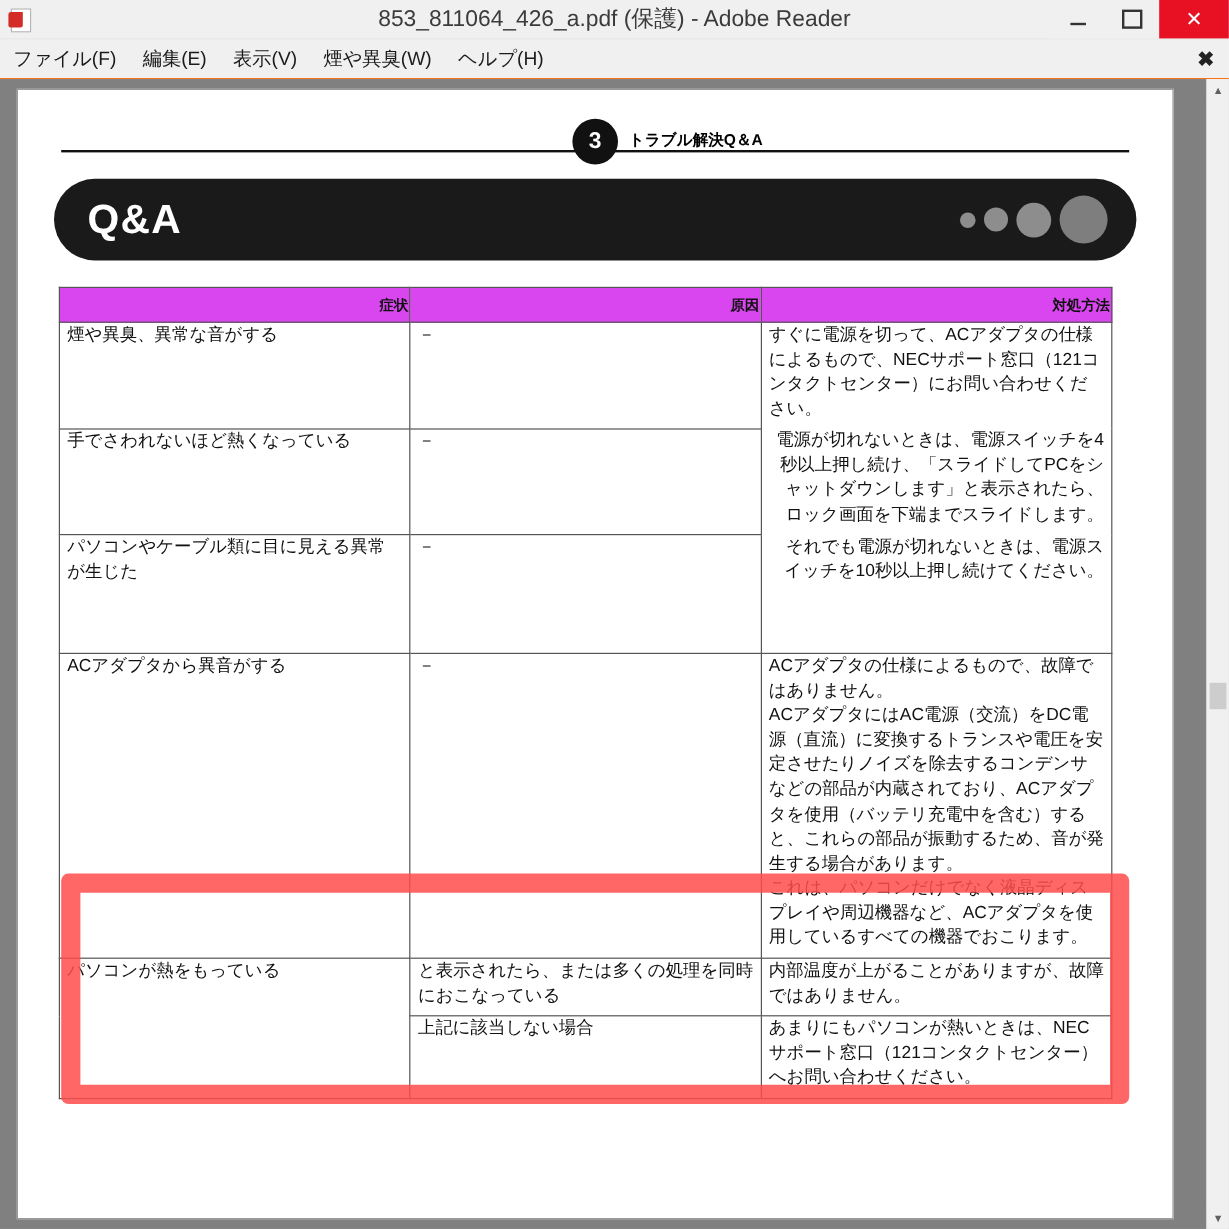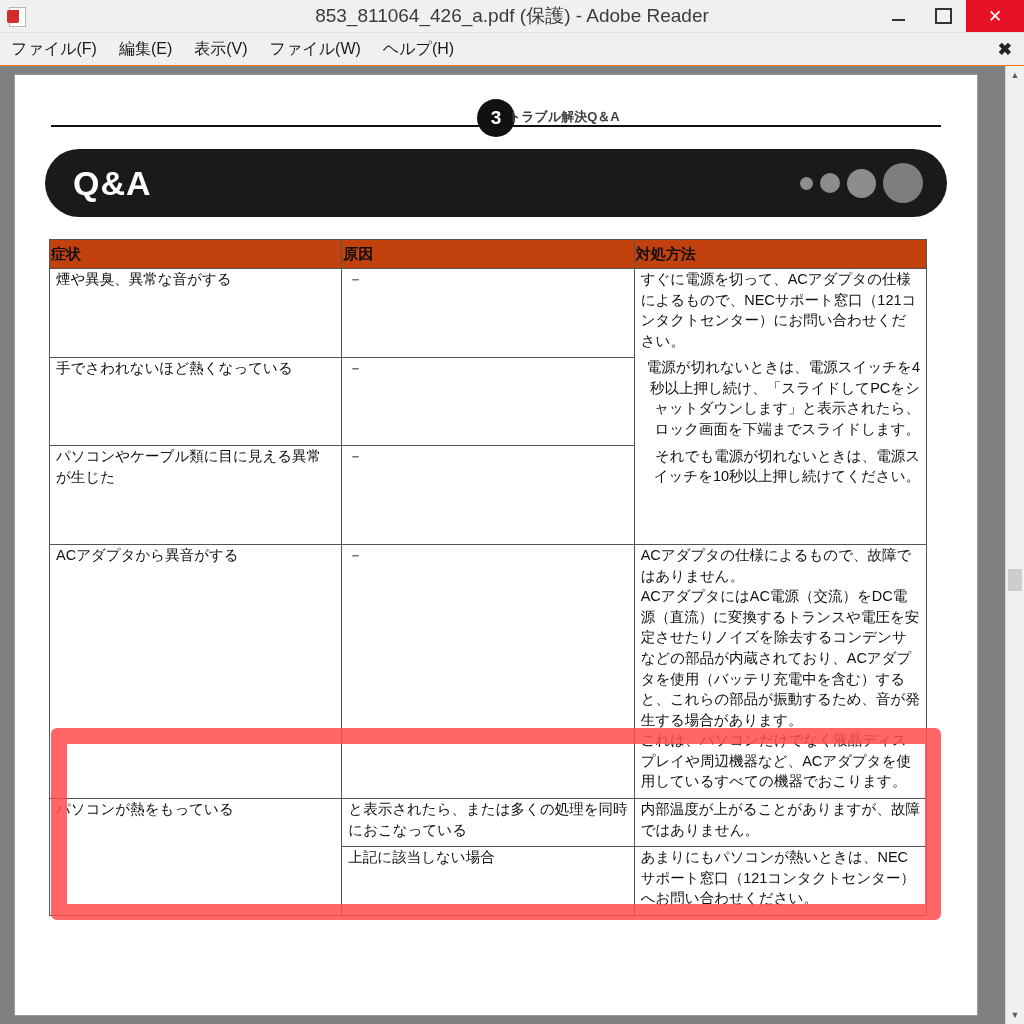--- a/index.html
+++ b/index.html
@@ -192,25 +192,25 @@
     color: #fff;
     font-size: 19px;
     font-weight: bold;
     display: flex;
     align-items: center;
     justify-content: center;
   }
   .pg-chapter-title {
     position: absolute;
     left: 50%;
-    margin-left: 12px;
+    margin-left: 28px;
     bottom: 1px;
     font-size: 13px;
     font-weight: bold;
-    color: #404040;
+    color: #000000;
   }
   .qa-banner {
     margin: 22px 30px 0 30px;
     height: 68px;
     background: #1a1a1a;
     border-radius: 34px;
     display: flex;
     align-items: center;
     position: relative;
   }
@@ -255,26 +255,26 @@
   
   table.qa-table {
     margin: 22px 30px 0 34px;
     width: 878px;
     border-collapse: collapse;
     table-layout: fixed;
     font-size: 14.5px;
     color: #111;
   }
   table.qa-table th {
-    background: #c2410c;
+    background: #d946ef;
     border: 1px solid #555;
-    font-size: 15px;
+    font-size: 12px;
     font-weight: bold;
     height: 26px;
-    text-align: left;
+    text-align: right;
   }
   table.qa-table td {
     border: 1px solid #555;
     vertical-align: top;
     padding: 0 6px 6px 6px;
     line-height: 1.42;
   }
   td.col-sym { width: 178px; }
   td.col-cause { width: 192px; }
   td.col-fix { width: 440px; }
@@ -313,21 +313,21 @@
           <span class="max-glyph"></span>
         </div>
       <div class="win-btn close">✕</div>
     </div>
   </div>
 
   <div class="menubar">
     <div class="menu-item">ファイル(F)</div>
     <div class="menu-item">編集(E)</div>
     <div class="menu-item">表示(V)</div>
-    <div class="menu-item">ファイル(W)</div>
+    <div class="menu-item">煙や異臭(W)</div>
     <div class="menu-item">ヘルプ(H)</div>
     <div class="menu-right">✖</div>
   </div>
 
   <div class="doc-area">
     <div class="page-wrap">
       <div class="page">
 
         <div class="pg-header">
           <div class="hline"></div>

